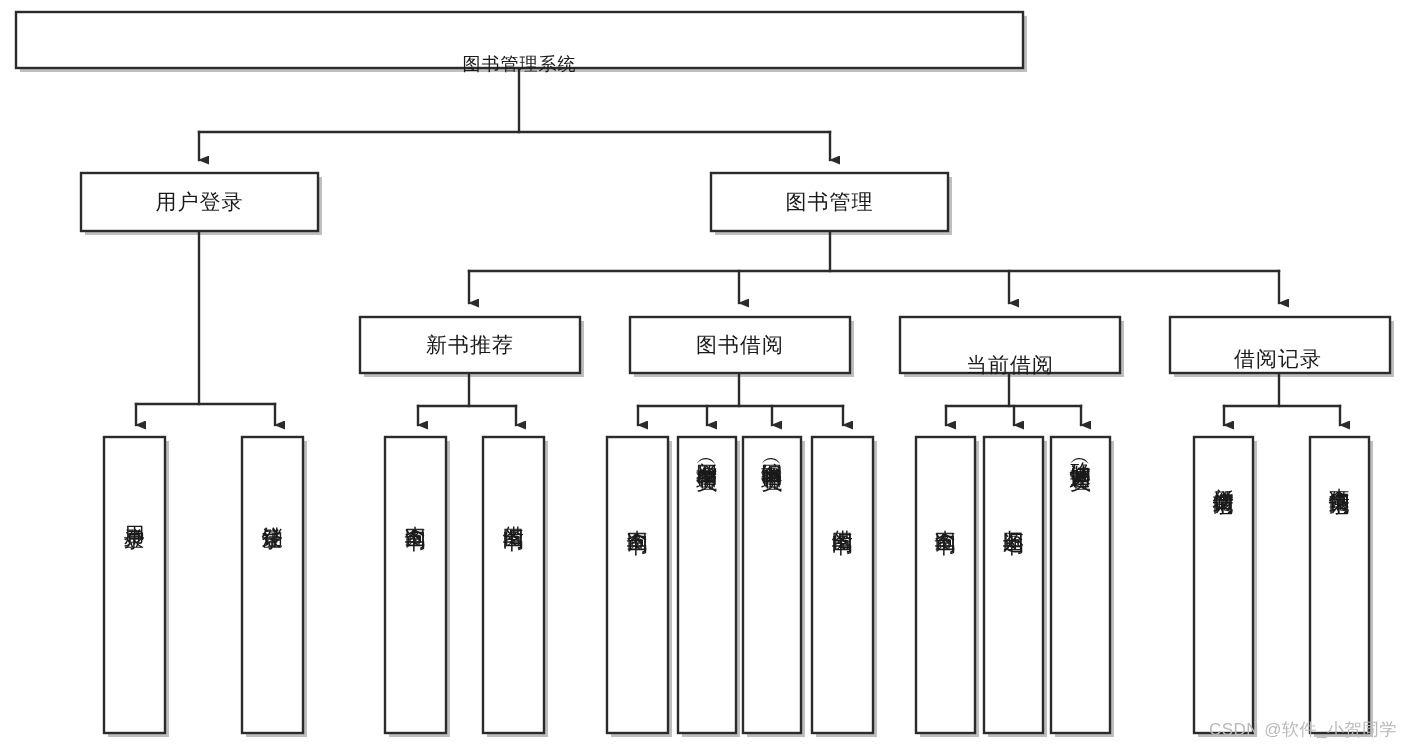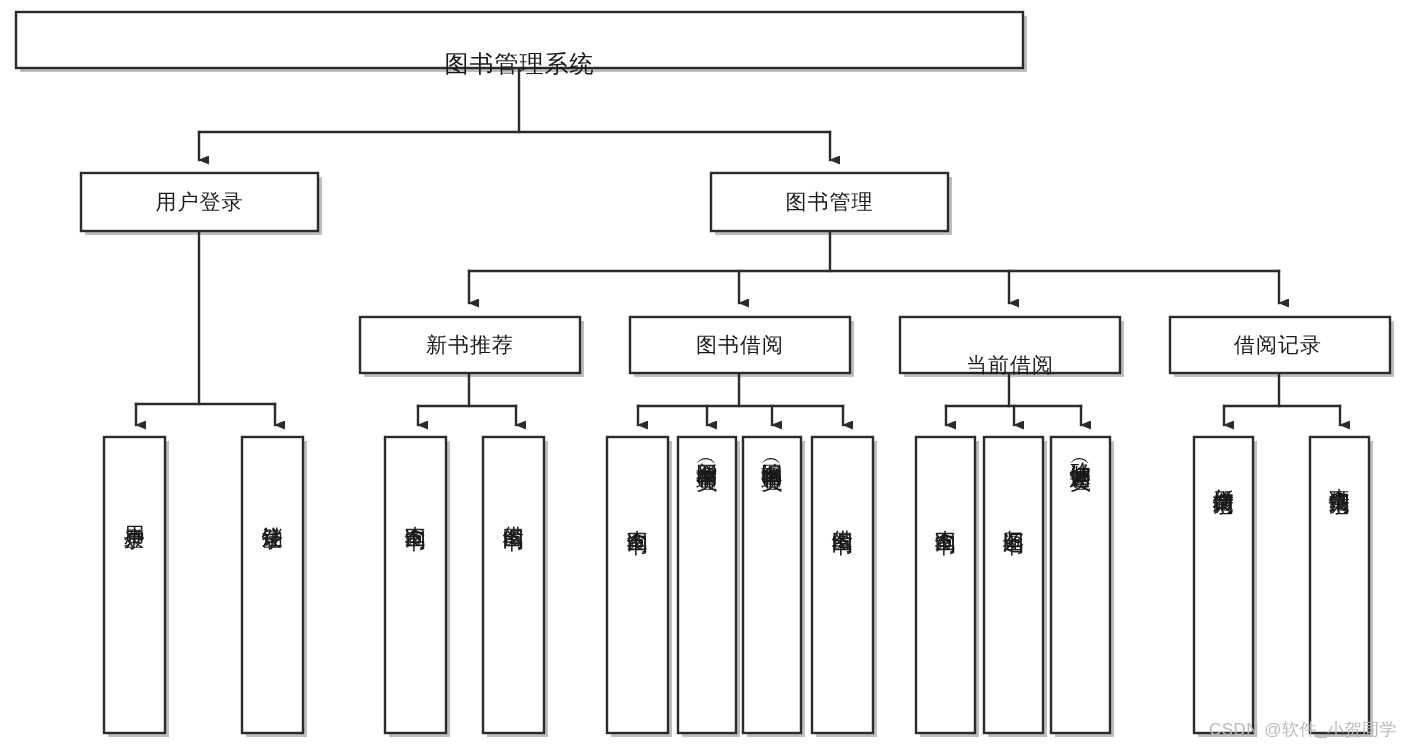--- a/index.html
+++ b/index.html
@@ -65,21 +65,21 @@
     pointer-events: none;
   }
   .horiz-text {
     font-family: "Liberation Sans", "DejaVu Sans", sans-serif;
     font-size: 21px;
     color: #1a1a1a;
     letter-spacing: 1px;
     white-space: nowrap;
   }
   .title-text {
-    font-size: 24px;
+    font-size: 18px;
     margin-top: 48px;
   }
   #watermark {
     position: absolute;
     right: 8px;
     bottom: 6px;
     font-family: Liberation Sans, sans-serif;
     font-size: 17px;
     color: #b9b9b9;
     letter-spacing: 0.5px;
@@ -214,21 +214,21 @@
   </div>
 
   <div class="horiz-text-wrap" style="left:630px; top:317px; width:220px; height:56px;text-align:center;">
     <span class="horiz-text">图书借阅</span>
   </div>
 
   <div class="horiz-text-wrap" style="left:900px; top:317px; width:220px; height:56px;margin-top:20px;">
     <span class="horiz-text">当前借阅</span>
   </div>
 
-  <div class="horiz-text-wrap" style="left:1170px; top:317px; width:216px; height:56px;">
+  <div class="horiz-text-wrap" style="left:1170px; top:317px; width:216px; height:56px;align-items:flex-end;">
     <span class="horiz-text">借阅记录</span>
   </div>
 
   <div class="vert-text-wrap" style="left:104px; top:437px; width:61px; height:296px; padding-top:72px;">
     <span class="vert-text">用户登录</span>
   </div>
   <div class="vert-text-wrap" style="left:242px; top:437px; width:61px; height:296px; padding-top:72px;">
     <span class="vert-text">注销登录</span>
   </div>
 

